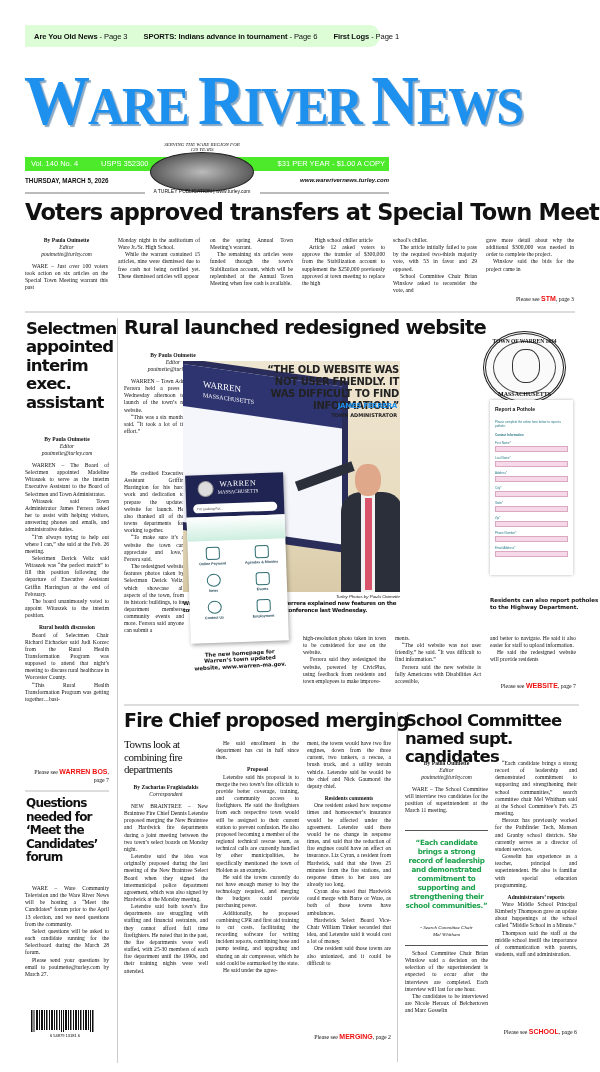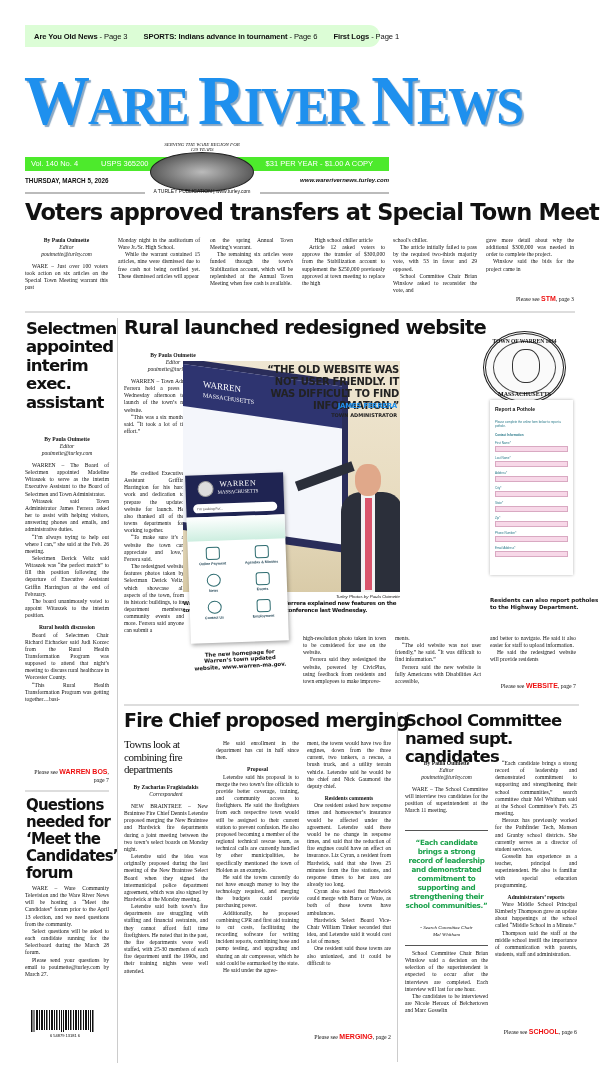--- a/index.html
+++ b/index.html
@@ -101,22 +101,22 @@
   <span class="sq"></span>
   <span><span>SPORTS: Indians advance in tournament</span> <span class="pg">- Page 6</span></span>
   <span class="sq"></span>
   <span><span>First Logs</span> <span class="pg">- Page 1</span></span>
 </div>
 
 <div id="nameplate" class="abs"><span>W</span><span class="sm">ARE </span><span>R</span><span class="sm">IVER </span><span>N</span><span class="sm">EWS</span></div>
 
 <div id="volbar" class="abs">
   <span style="left:6px">Vol. 140  No. 4</span>
-  <span style="left:76px">USPS 365200</span>
-  <span style="right:16px">$31 PER YEAR - $1.00 A COPY</span>
+  <span style="left:76px">USPS 352300</span>
+  <span style="right:4px">$31 PER YEAR - $1.00 A COPY</span>
 </div>
 <div id="seal" class="abs">
   <div class="arc">SERVING THE WARE REGION FOR 129 YEARS</div>
   <div class="oval"></div>
 </div>
 <div id="dateline" class="abs">THURSDAY, MARCH 5, 2026</div>
 <div id="website-url" class="abs">www.warerivernews.turley.com</div>
 <div id="publisher" class="abs">A TURLEY PUBLICATION  |  www.turley.com</div>
 <div class="abs rule-gray" style="left:25px;top:192px;width:120px;"></div>
 <div class="abs rule-gray" style="left:260px;top:192px;width:129px;"></div>
@@ -164,21 +164,21 @@
     <p>Selectmen Derick Veliz said Witaszek was “the perfect match” to fill this position following the departure of Executive Assistant Griffin Harrington at the end of February.</p>
     <p>The board unanimously voted to appoint Witaszek to the interim position.</p>
     <p class="sub">Rural health discussion</p>
     <p>Board of Selectmen Chair Richard Eichacker said Judi Korzec from the Rural Health Transformation Program was supposed to attend that night’s meeting to discuss rural healthcare in Worcester County.</p>
     <p>“This Rural Health Transformation Program was getting together…basi-</p>
   </div>
 </div>
 <div class="abs jump" style="left:25px;top:767px;width:84px;"><span>Please see </span><span class="red">WARREN BOS</span><span>, page 7</span></div>
 <div class="abs hrule" style="left:25px;top:790px;width:84px;"></div>
 
-<div class="abs hed" style="left:26px;top:797px;width:90px;font-size:15px;line-height:1.13;">Questions needed for ‘Meet the Candidates’ forum</div>
+<div class="abs hed" style="left:26px;top:797px;width:90px;font-size:12px;line-height:1.13;">Questions needed for ‘Meet the Candidates’ forum</div>
 <div class="abs col" style="left:25px;top:885px;width:84px;">
   <p>WARE – Ware Community Television and the Ware River News will be hosting a “Meet the Candidates” forum prior to the April 13 election, and we need questions from the community.</p>
   <p>Select questions will be asked to each candidate running for the Selectboard during the March 28 forum.</p>
   <p>Please send your questions by email to pouimette@turley.com by March 27.</p>
 </div>
 <svg id="barcode" class="abs" viewBox="0 0 80 28">
   <g fill="#111">
     <rect x="6" y="0" width="1.5" height="22"></rect>
       <rect x="8.5" y="0" width="1" height="22"></rect>
       <rect x="11" y="0" width="2" height="20"></rect>

